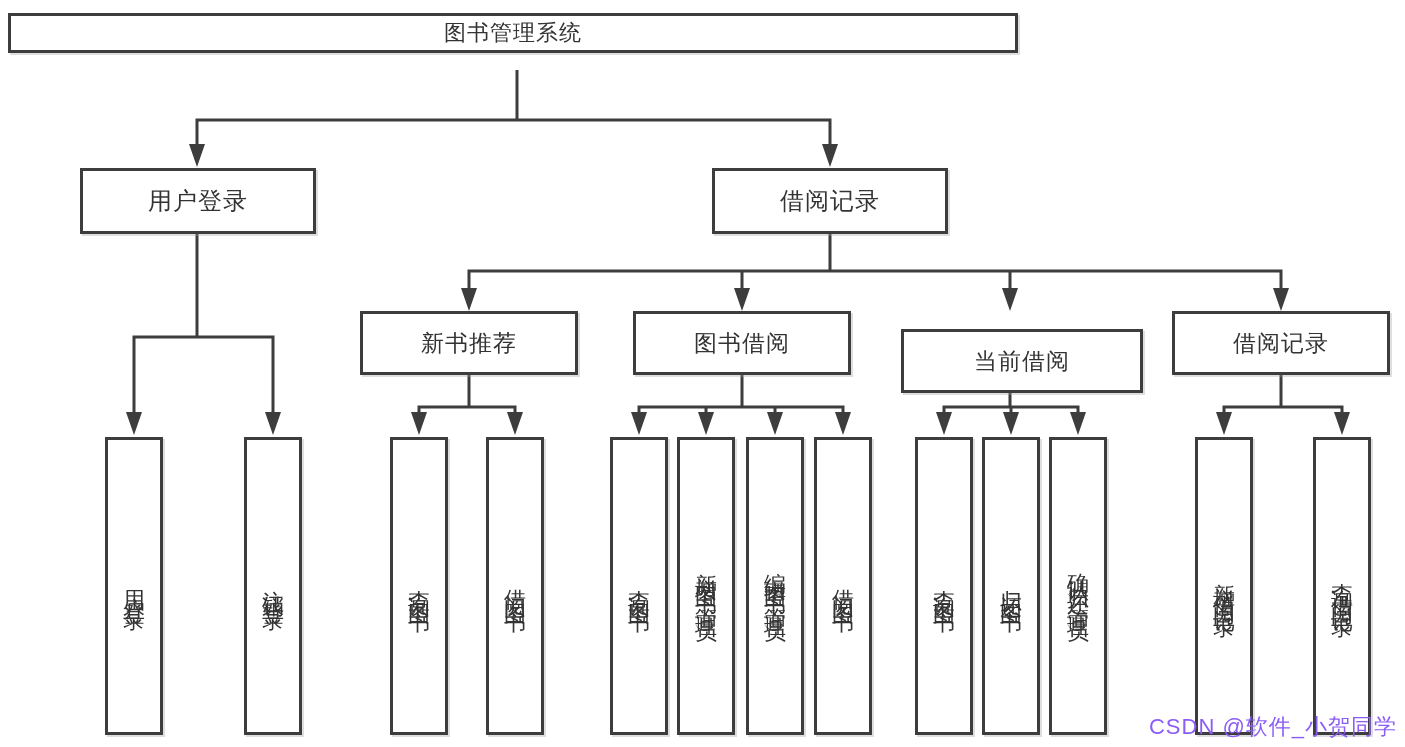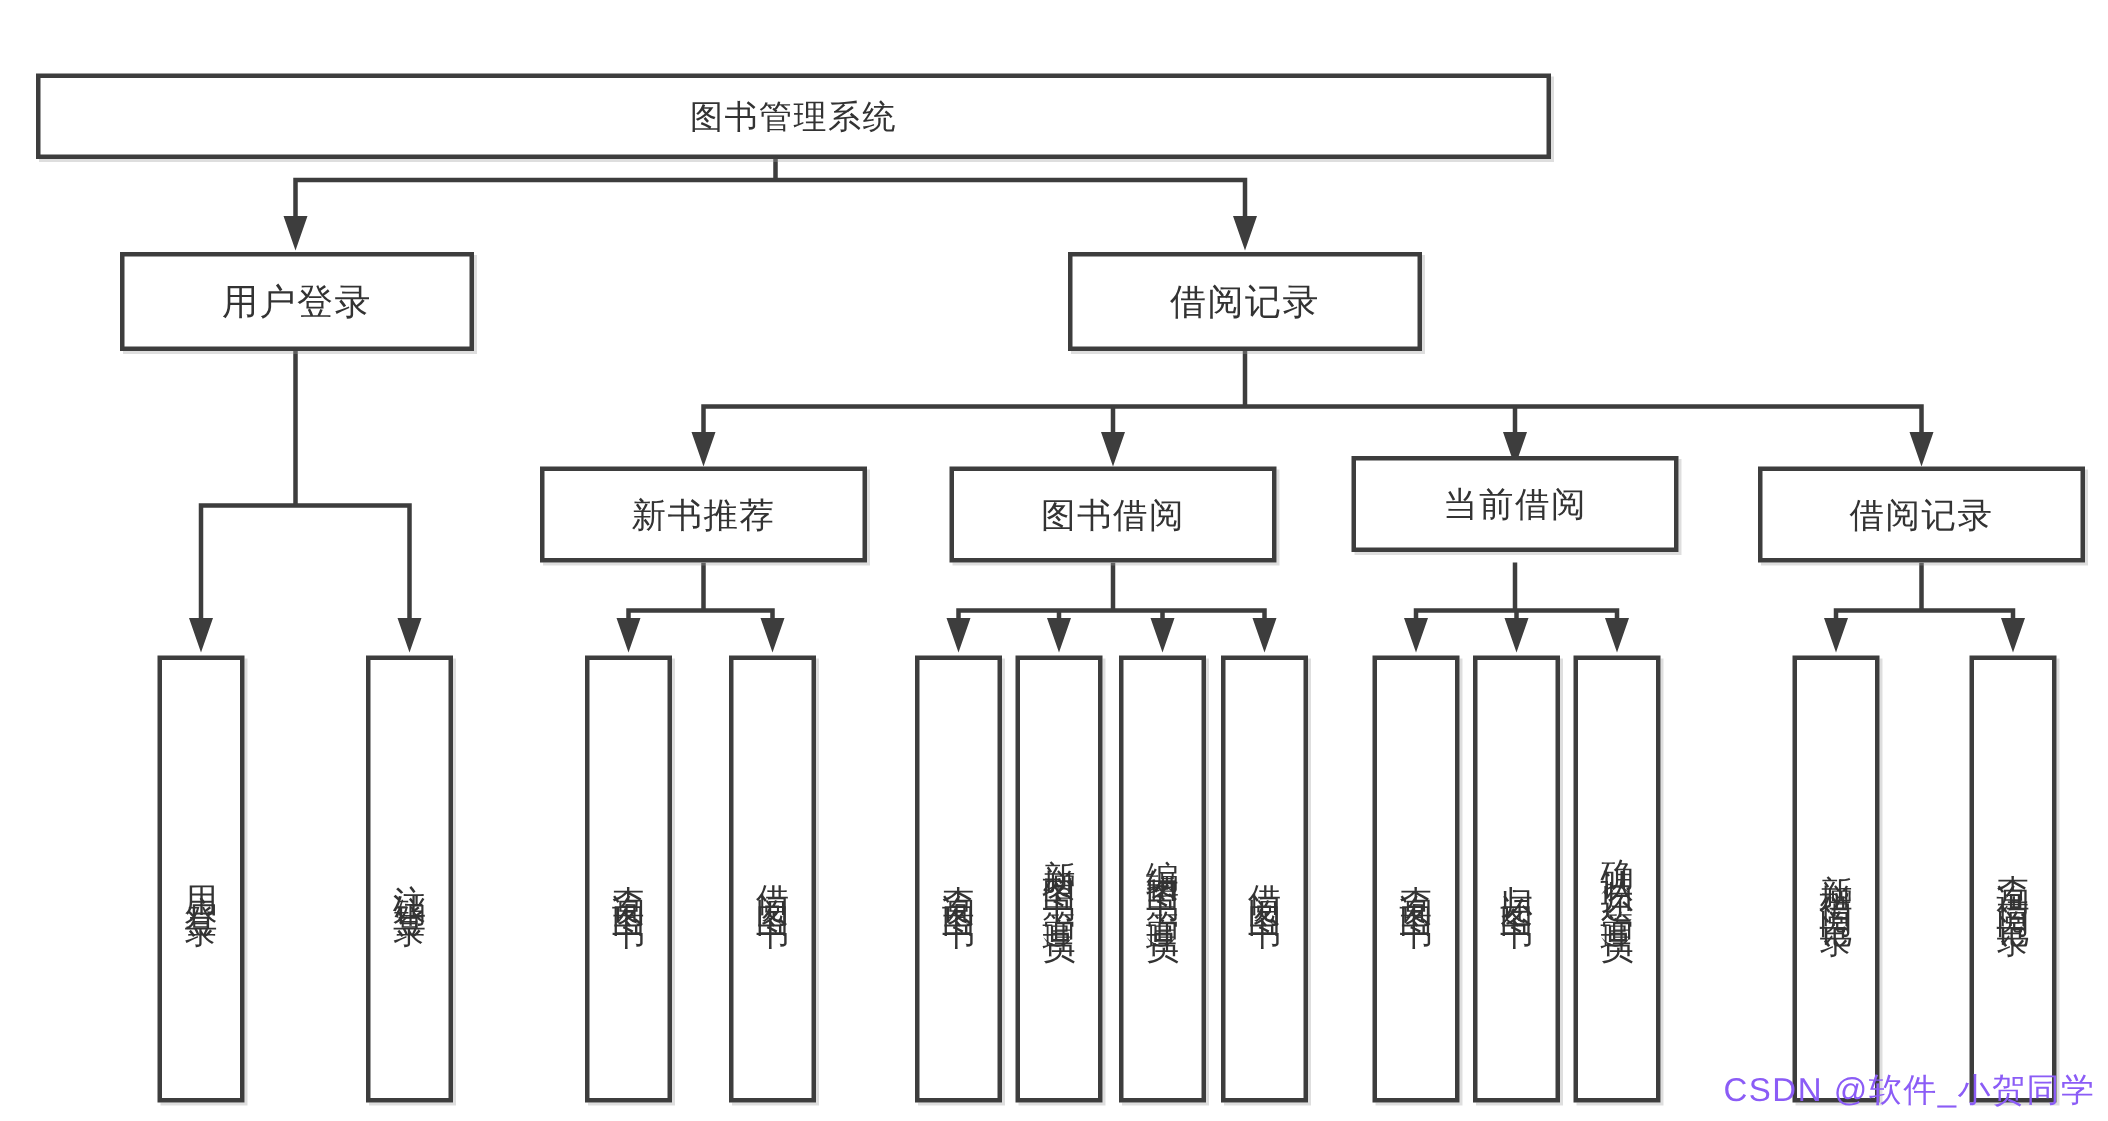--- a/index.html
+++ b/index.html
@@ -37,26 +37,26 @@
   .lvl3 .lbl { font-size: 23px; letter-spacing: 1px; }
   .leaf .lbl {
     writing-mode: vertical-rl;
     text-orientation: mixed;
     font-size: 22px;
     line-height: 1;
     letter-spacing: 7px;
     white-space: nowrap;
   }
   
-  .b-root    { left: 24px;   top: 13px;  width: 1010px; height: 57px; margin-top: 36px; }
+  .b-root    { left: 8px;   top: 13px;  width: 1010px; height: 40px; }
   .b-login   { left: 80px;   top: 168px; width: 236px;  height: 66px; }
   .b-mgmt    { left: 712px;  top: 168px; width: 236px;  height: 66px; }
   .b-newbook { left: 360px;  top: 311px; width: 218px;  height: 64px; }
   .b-borrow  { left: 633px;  top: 311px; width: 218px;  height: 64px; }
-  .b-current { left: 901px;  top: 304px; width: 218px;  height: 64px; }
+  .b-current { left: 901px;  top: 329px; width: 242px;  height: 64px; }
   .b-records { left: 1172px; top: 311px; width: 218px;  height: 64px; text-align: right; }
   .leaf { top: 437px; width: 58px; height: 298px; }
   .lf-1  { left: 105px; }
   .lf-2  { left: 244px; }
   .lf-3  { left: 390px; }
   .lf-4  { left: 486px; }
   .lf-5  { left: 610px; }
   .lf-6  { left: 677px; }
   .lf-7  { left: 746px; }
   .lf-8  { left: 814px; }

